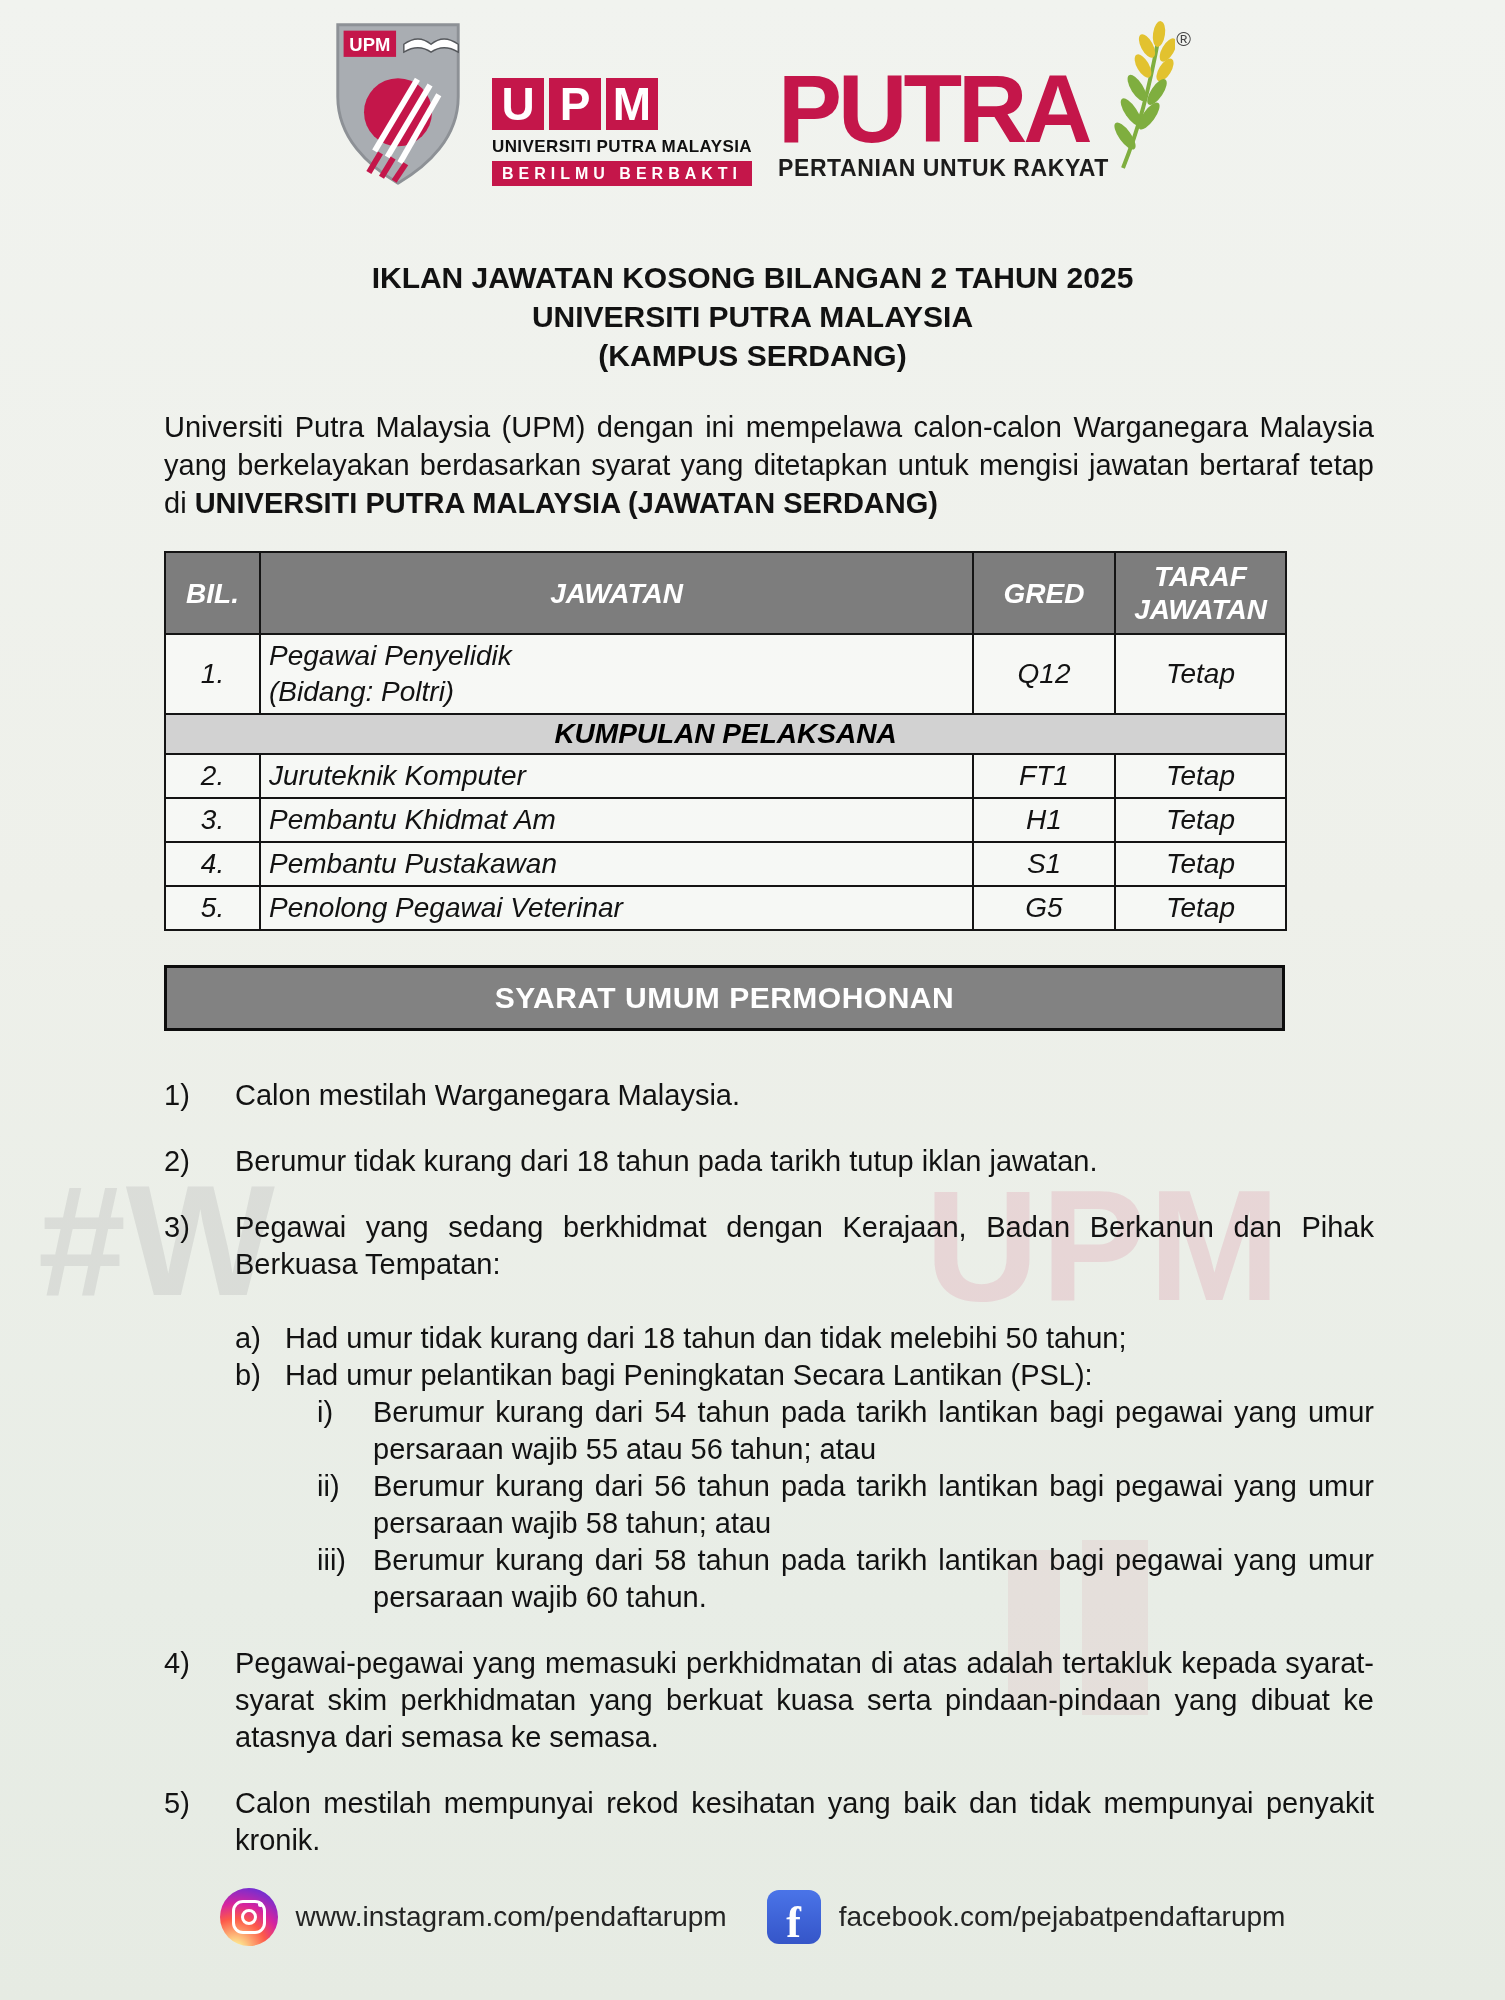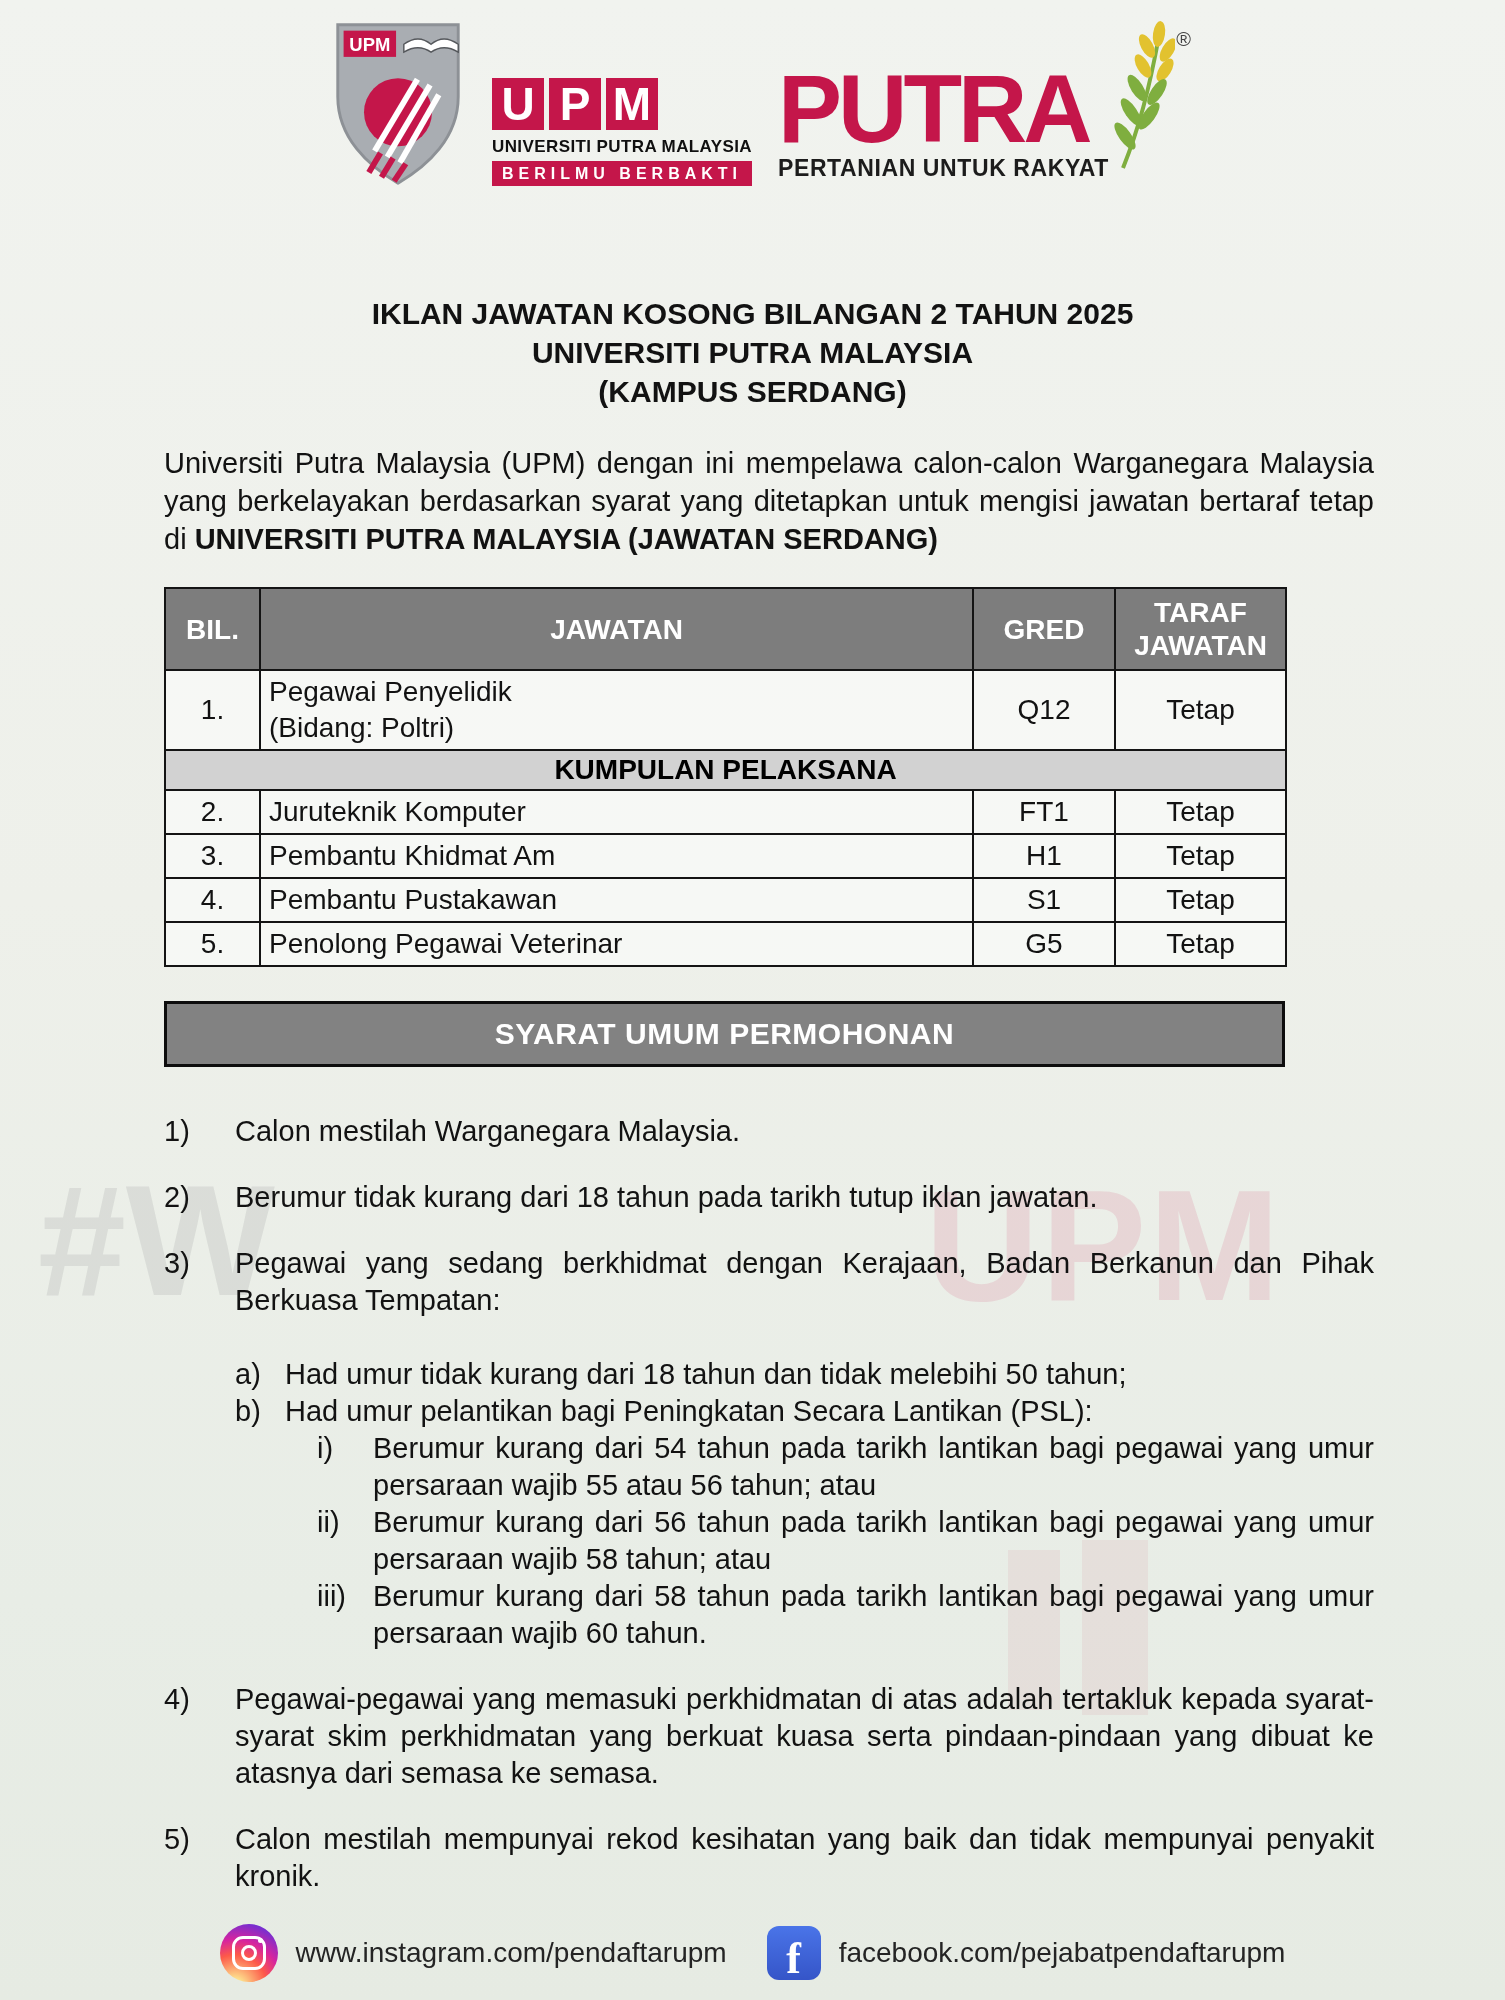--- a/index.html
+++ b/index.html
@@ -30,29 +30,29 @@
   .uni-name{font-size:17px;font-weight:bold;letter-spacing:0.4px;margin-top:7px;color:#101010;white-space:nowrap;text-align:center;}
   .motto-banner{background:#c4164a;color:#fff;font-size:16px;font-weight:bold;letter-spacing:5px;text-align:center;padding:4px 0 3px;margin-top:4px;}
   .putra-block{margin-top:52px;display:flex;align-items:flex-start;flex:none;}
   .putra-col{text-align:left;}
   .putra-word{font-size:96px;line-height:0.82;font-weight:800;color:#c4164a;letter-spacing:-4px;}
   .putra-tagline{font-size:23px;font-weight:bold;color:#1c1c1c;letter-spacing:0.6px;margin-top:6px;white-space:nowrap;}
   .paddy-col{position:relative;margin-left:-26px;margin-top:-50px;}
   .reg-mark{position:absolute;right:-16px;top:8px;font-size:20px;color:#444;}
 
   
-  .title{margin-top:84px;text-align:center;font-weight:bold;font-size:30px;line-height:39px;}
+  .title{margin-top:48px;text-align:center;font-weight:bold;font-size:30px;line-height:39px;}
 
   
   .content{padding:0 131px 0 164px;}
   .intro{margin-top:33px;font-size:29px;line-height:38px;text-align:justify;}
   .intro .b{font-weight:bold;}
 
   
-  table.jobs{border-collapse:collapse;margin-top:18px;width:1121px;table-layout:fixed;}
+  table.jobs{border-collapse:collapse;margin-top:18px;width:1121px;table-layout:fixed;font-style:italic;}
   table.jobs th,table.jobs td{border:2px solid #141414;}
   table.jobs thead th{background:#7d7d7d;color:#fff;font-weight:bold;font-size:28px;line-height:33px;padding:7px 4px;text-align:center;}
   tr.group-row td{background:#d2d2d2;color:#000;font-weight:bold;font-size:28px;text-align:center;padding:3px 4px;}
   tr.data-row td{background:rgba(252,253,251,0.6);font-size:28px;line-height:36px;padding:3px 8px;}
   td.c{text-align:center;}
   td.jaw{padding-left:16px;}
 
   
   .bar{margin-top:34px;width:1115px;background:#828282;border:3px solid #0d0d0d;color:#fff;
        text-align:center;font-weight:bold;font-size:30px;padding:13px 0;letter-spacing:0.5px;}

